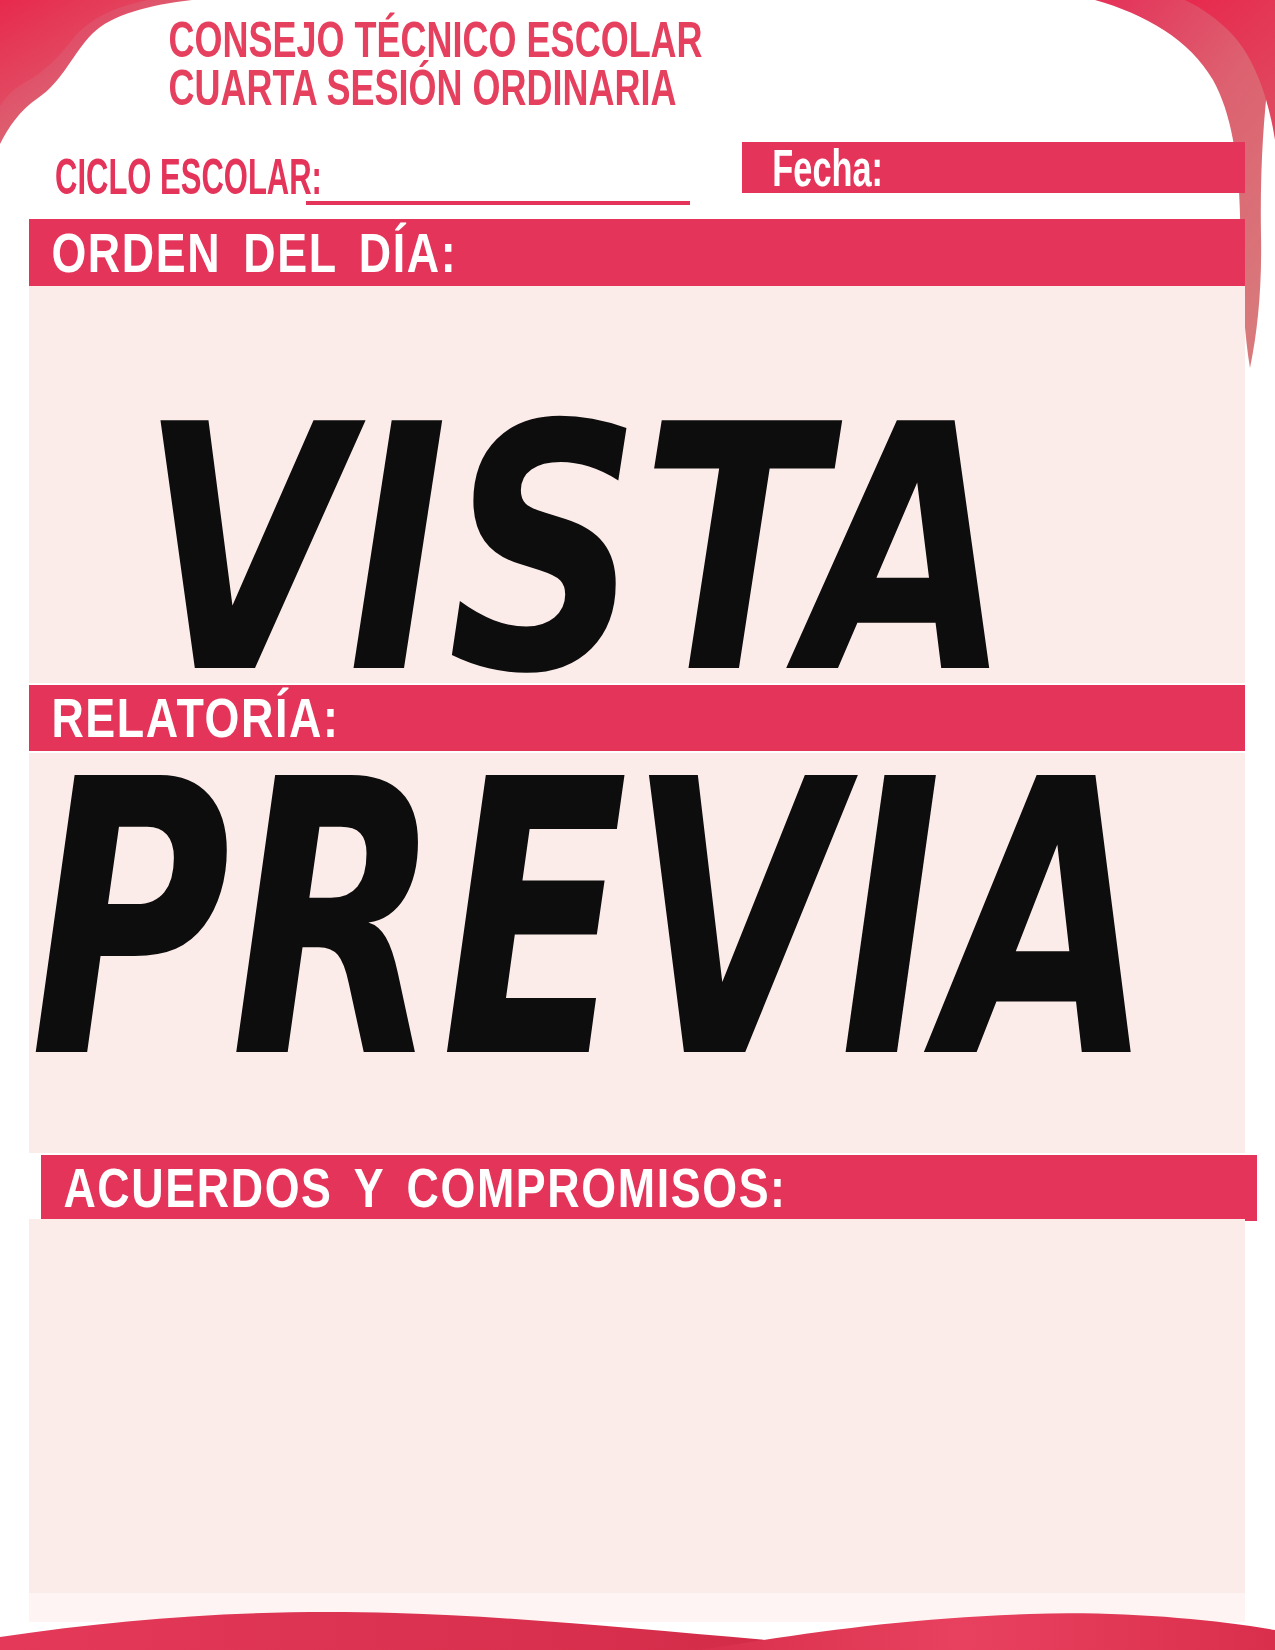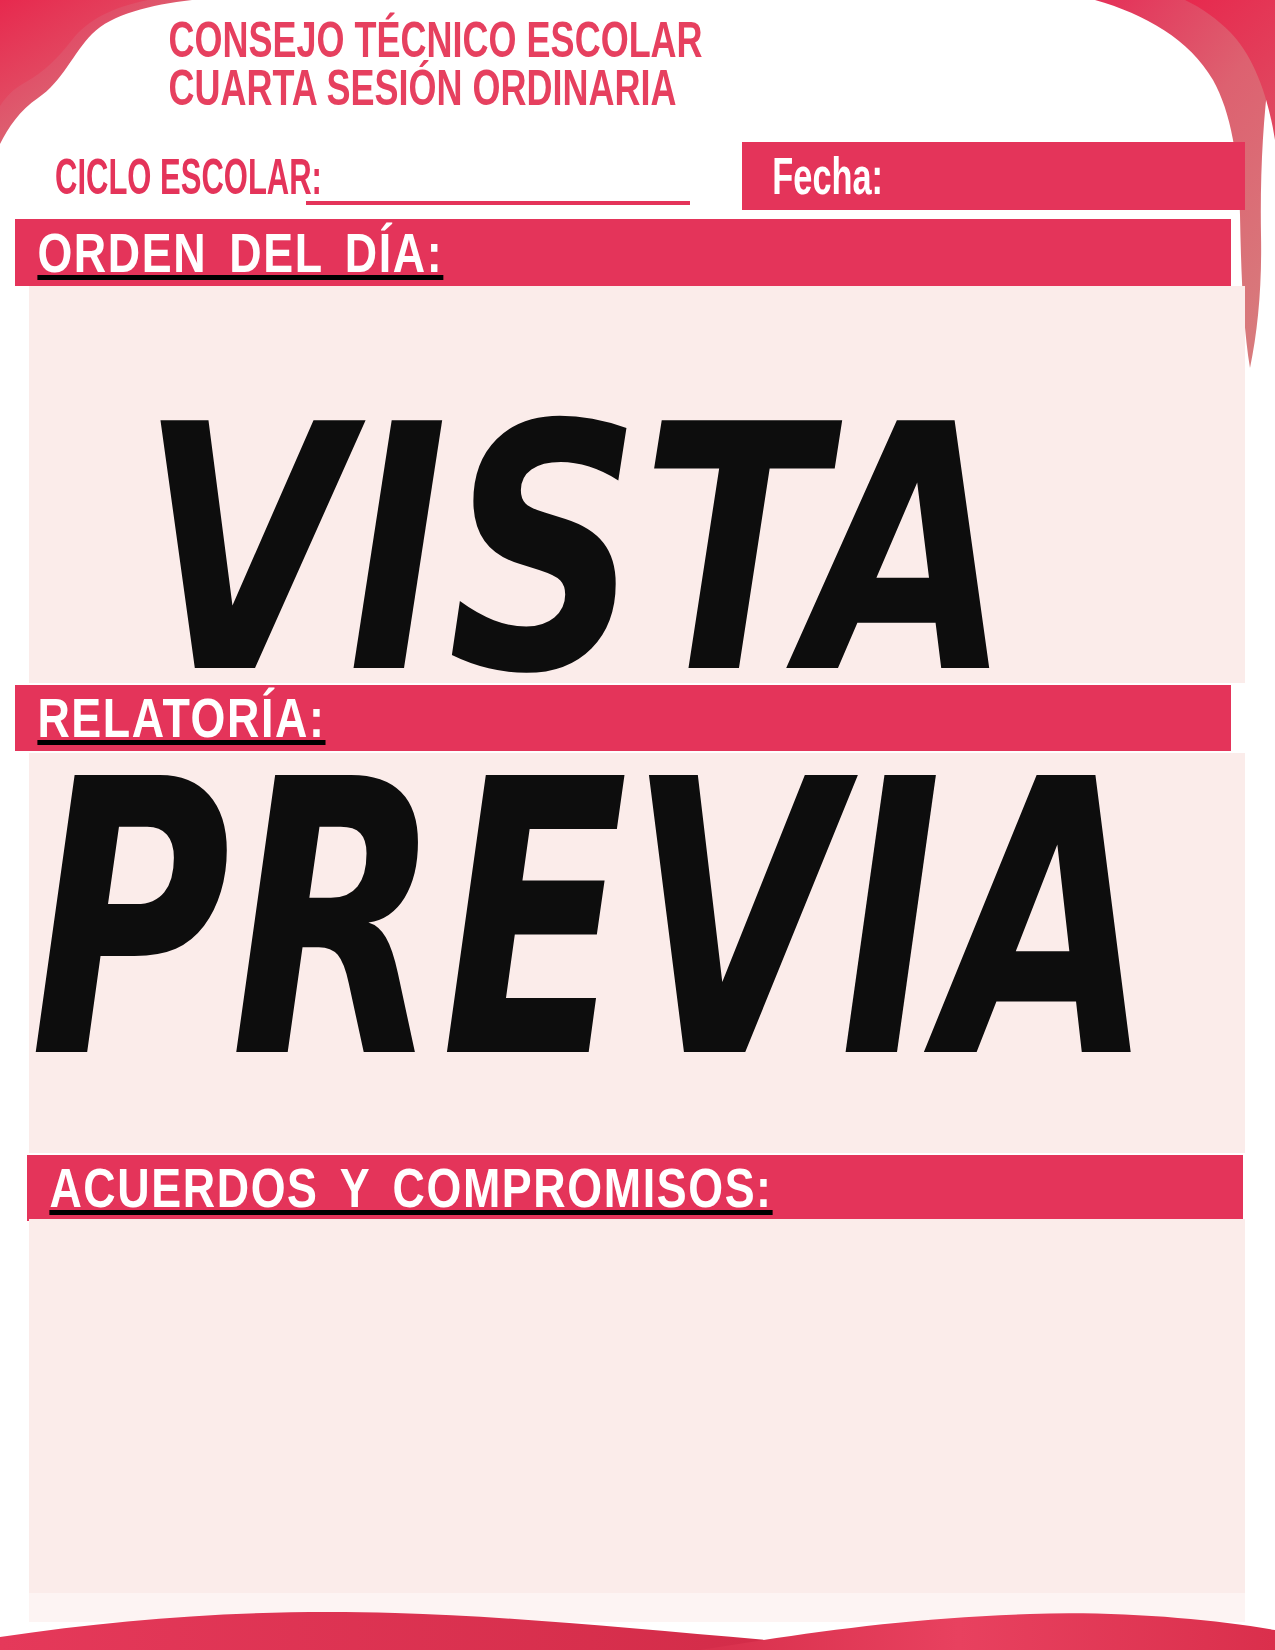--- a/index.html
+++ b/index.html
@@ -20,31 +20,31 @@
   .ciclo-label{
     position:absolute;top:152px;left:55px;
     color:var(--accent,#e4345a);font-weight:bold;font-size:50px;line-height:50px;
     transform:scaleX(0.62);transform-origin:0 0;white-space:nowrap;
   }
   .ciclo-line{
     position:absolute;top:201px;left:306px;width:384px;height:4px;
     background:var(--accent,#e4345a);
   }
   .fecha{
-    position:absolute;top:142px;left:742px;width:503px;height:68px;
+    position:absolute;top:142px;left:742px;width:503px;height:51px;
     background:var(--accent,#e4345a);display:flex;align-items:center;
   }
   .fecha-label{
     color:#ffffff;font-weight:bold;font-size:52px;line-height:52px;
     padding-left:46px;transform:scaleX(0.66);transform-origin:0 50%;white-space:nowrap;
   }
   
   .bar{
-    position:absolute;left:15px;width:1216px;height:66px;
-    background:var(--accent,#e4345a);display:flex;align-items:center;text-decoration:underline;
+    position:absolute;left:29px;width:1216px;height:66px;
+    background:var(--accent,#e4345a);display:flex;align-items:center;
   }
   .bar-orden{top:219px;height:67px;}
   .bar-relatoria{top:685px;text-align:center;}
   .bar-acuerdos{top:1155px;margin-left:12px;}
   .bar-label{
     color:#ffffff;font-weight:bold;font-size:56px;line-height:56px;
     padding-left:28px;letter-spacing:2px;word-spacing:10px;
     transform:scaleX(0.8);transform-origin:0 50%;white-space:nowrap;
   }
   

